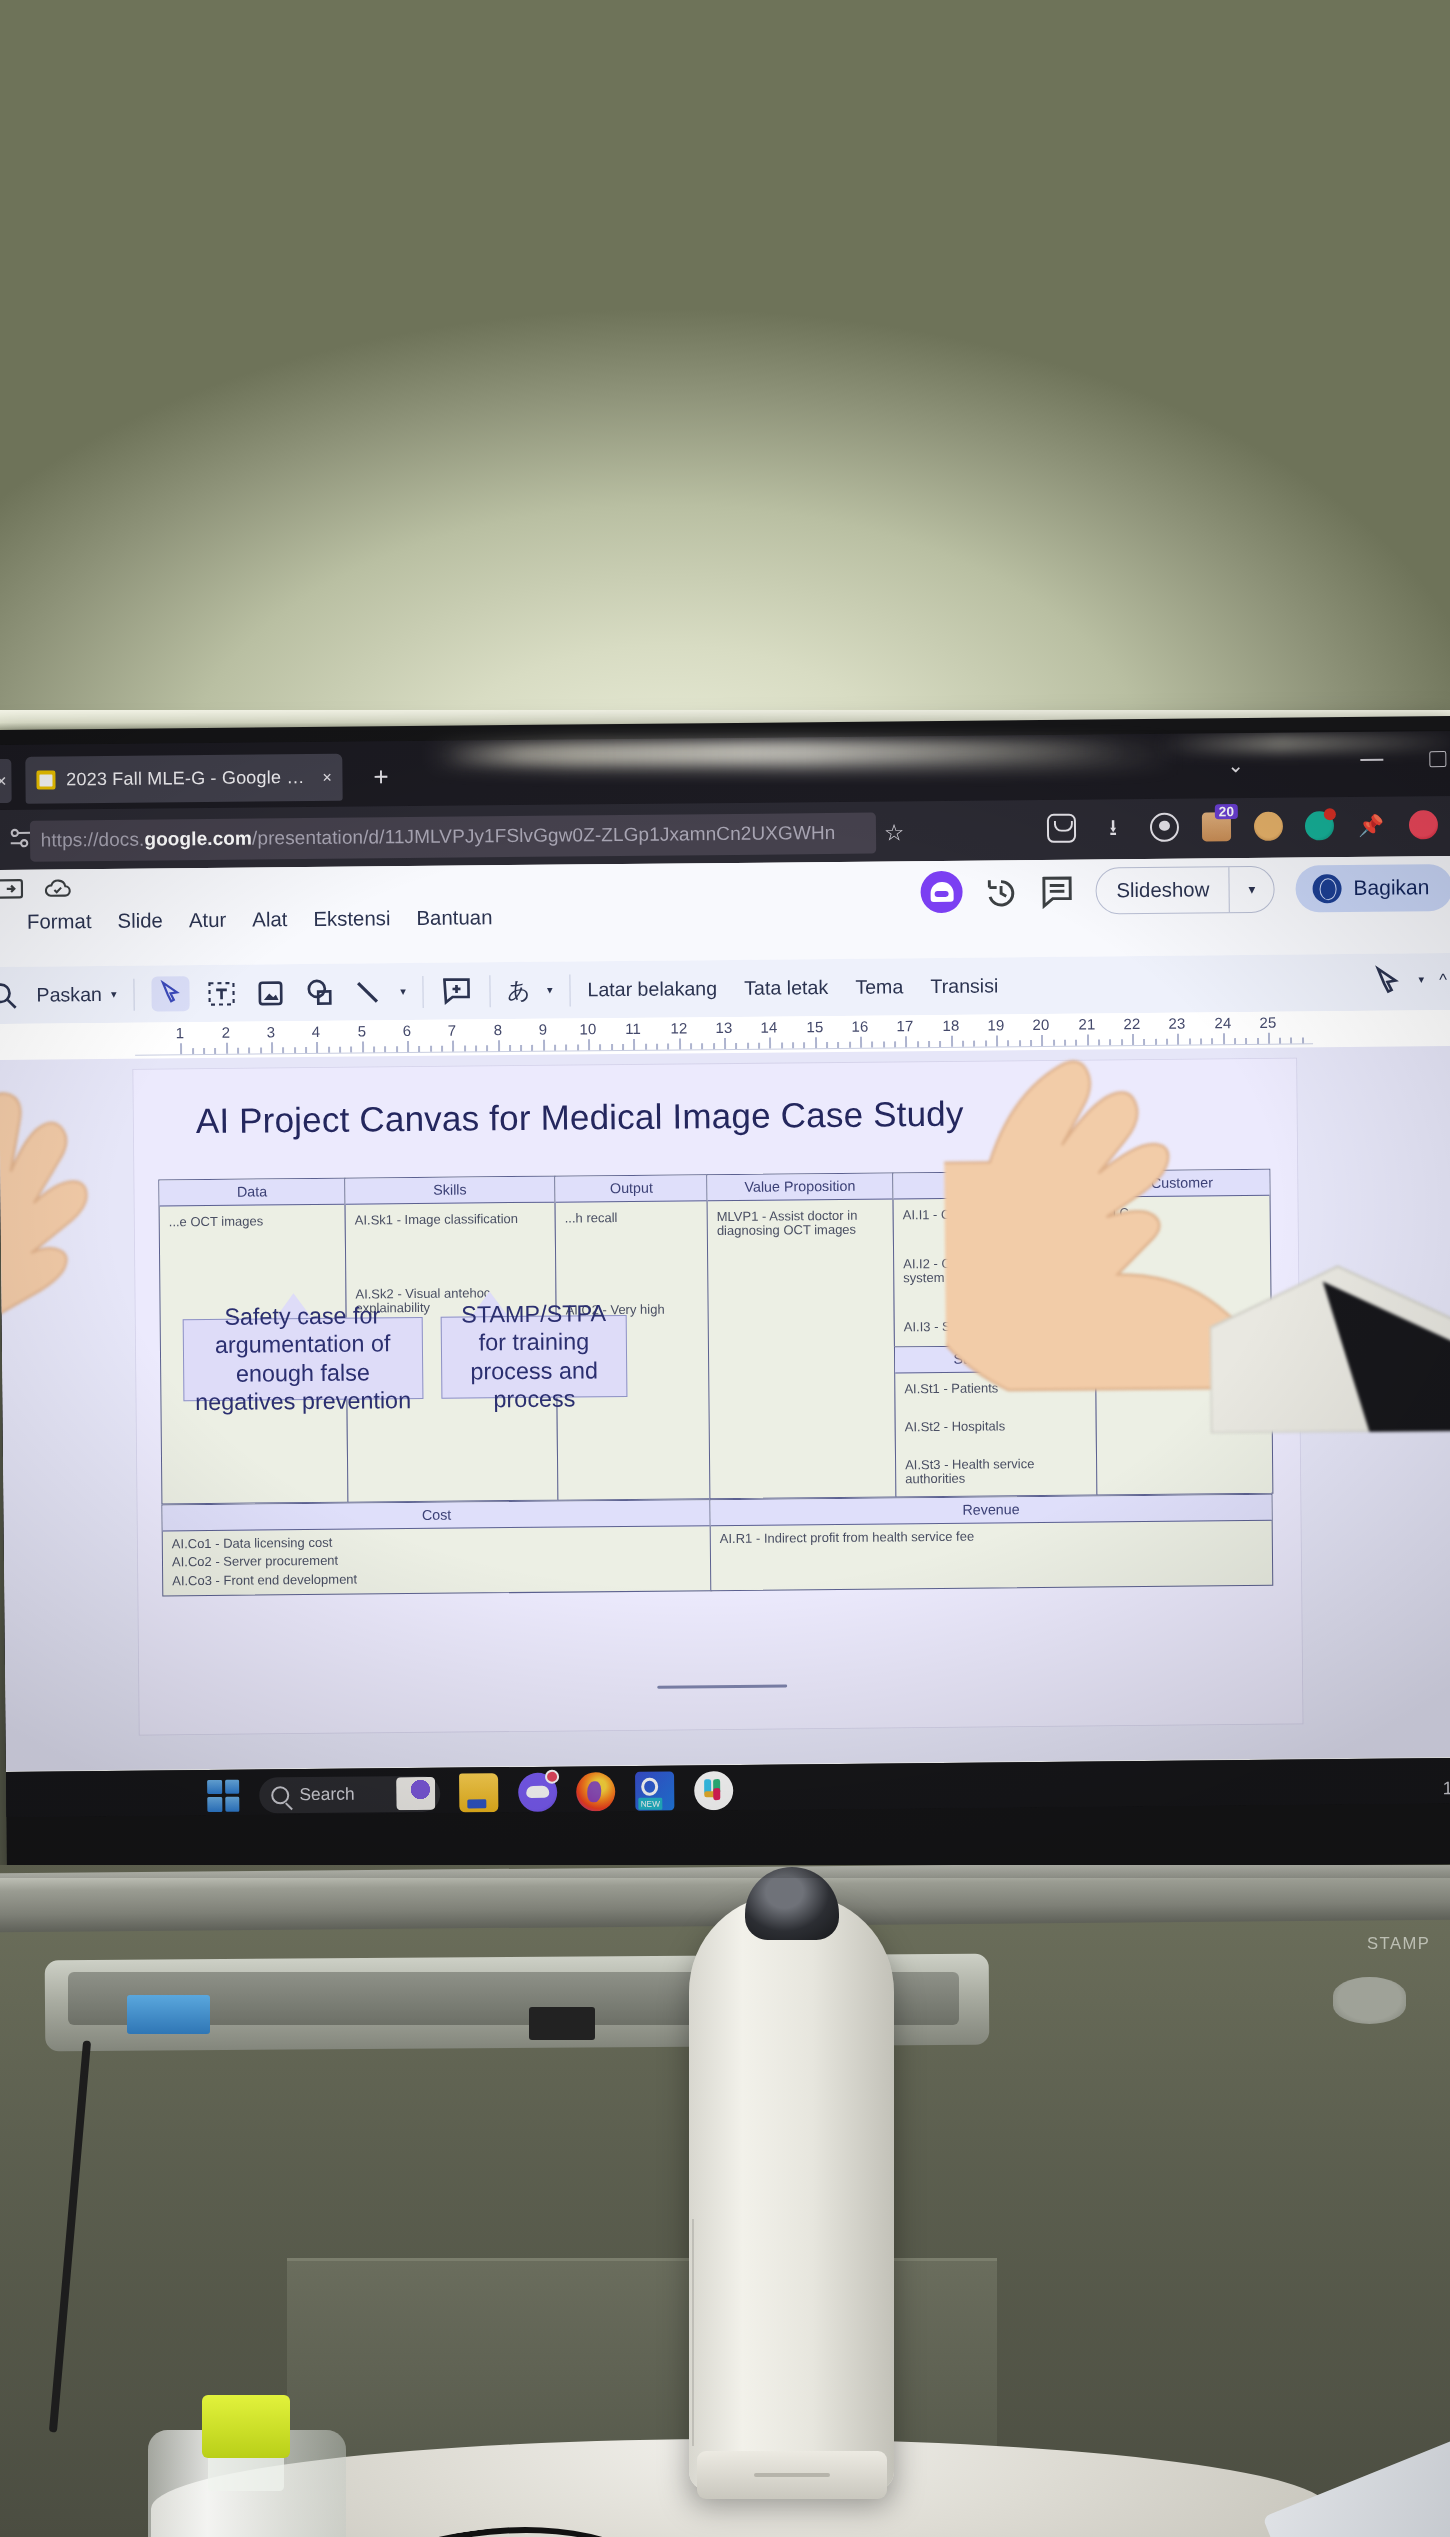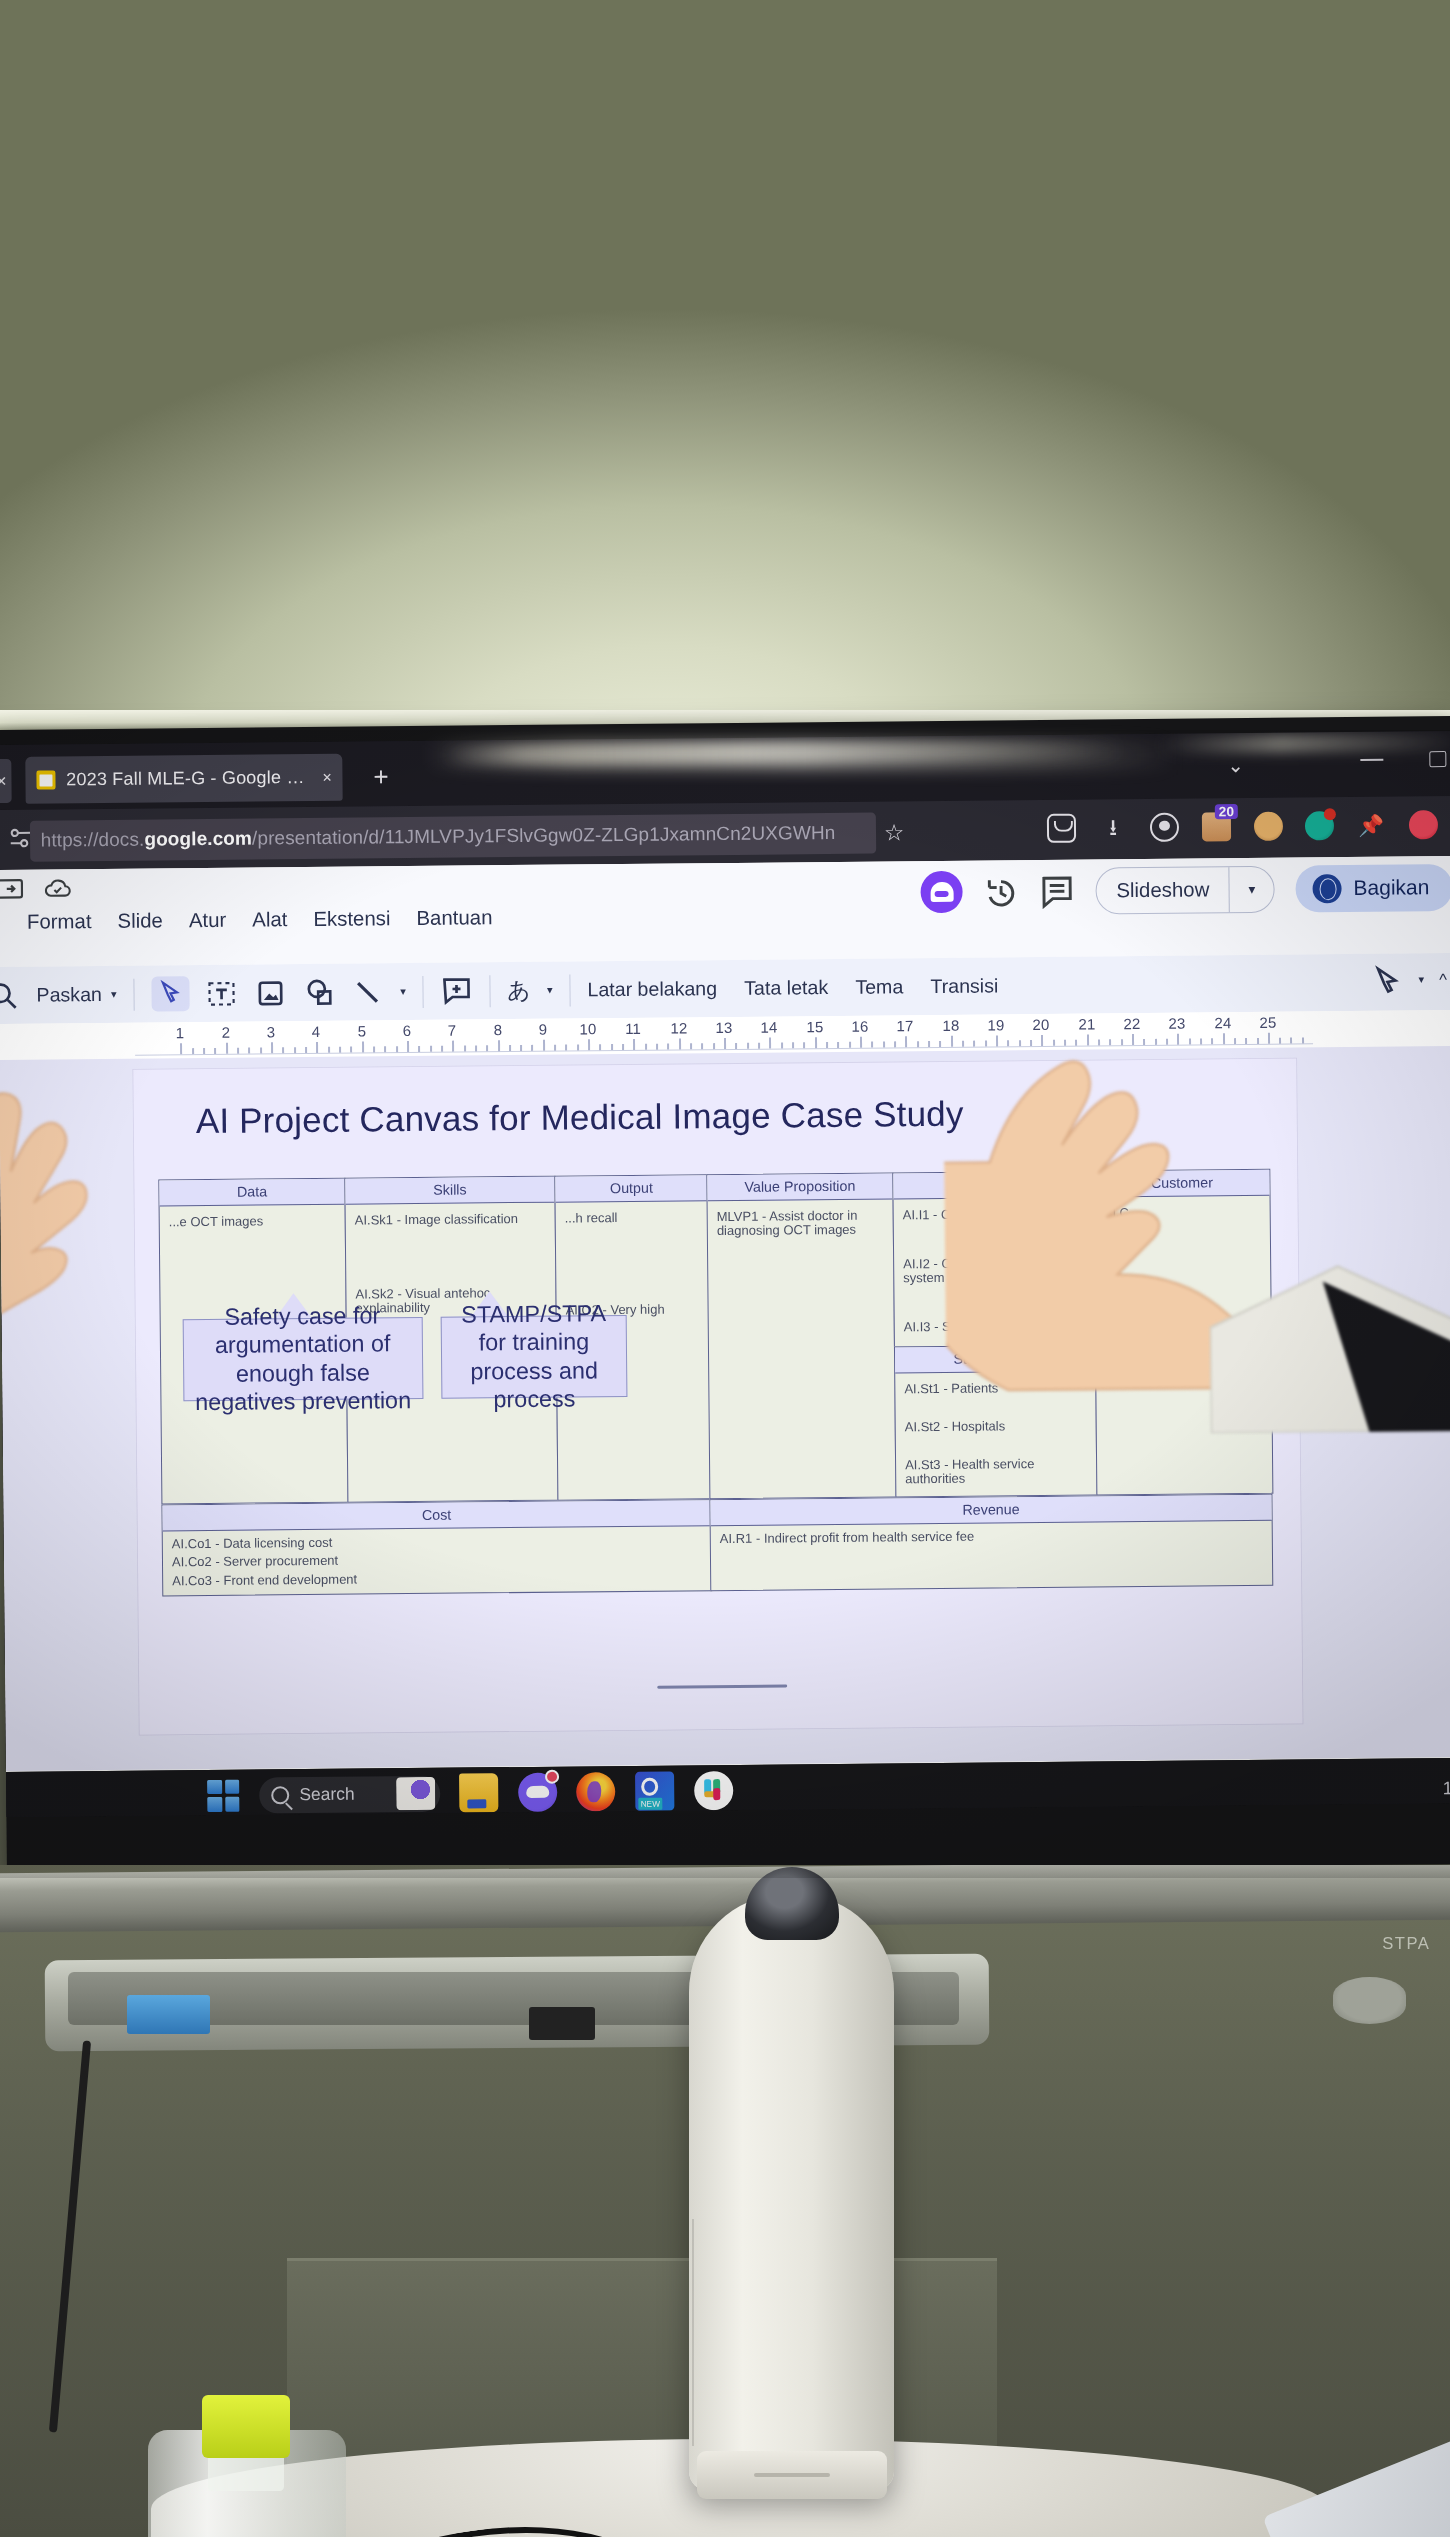--- a/index.html
+++ b/index.html
@@ -841,21 +841,21 @@
     </div>
 
   </div>
 </div>
 
 <div id="screen-gloss-1"></div>
 <div id="screen-vignette"></div>
 
 <div id="lower-scene">
   <div id="sharp-bar"></div>
-  <div id="sharp-logo">STPA</div>
+  <div id="sharp-logo">STAMP</div>
   <div id="shelf"></div>
   <div id="shelf-inner"></div>
   <div id="blue-box"></div>
   <div id="remote"></div>
   <div id="power-btn"></div>
   <div id="cabinet"></div>
   <div id="cable-1"></div>
   <div id="table"></div>
   <div id="cable-loop"></div>
 

